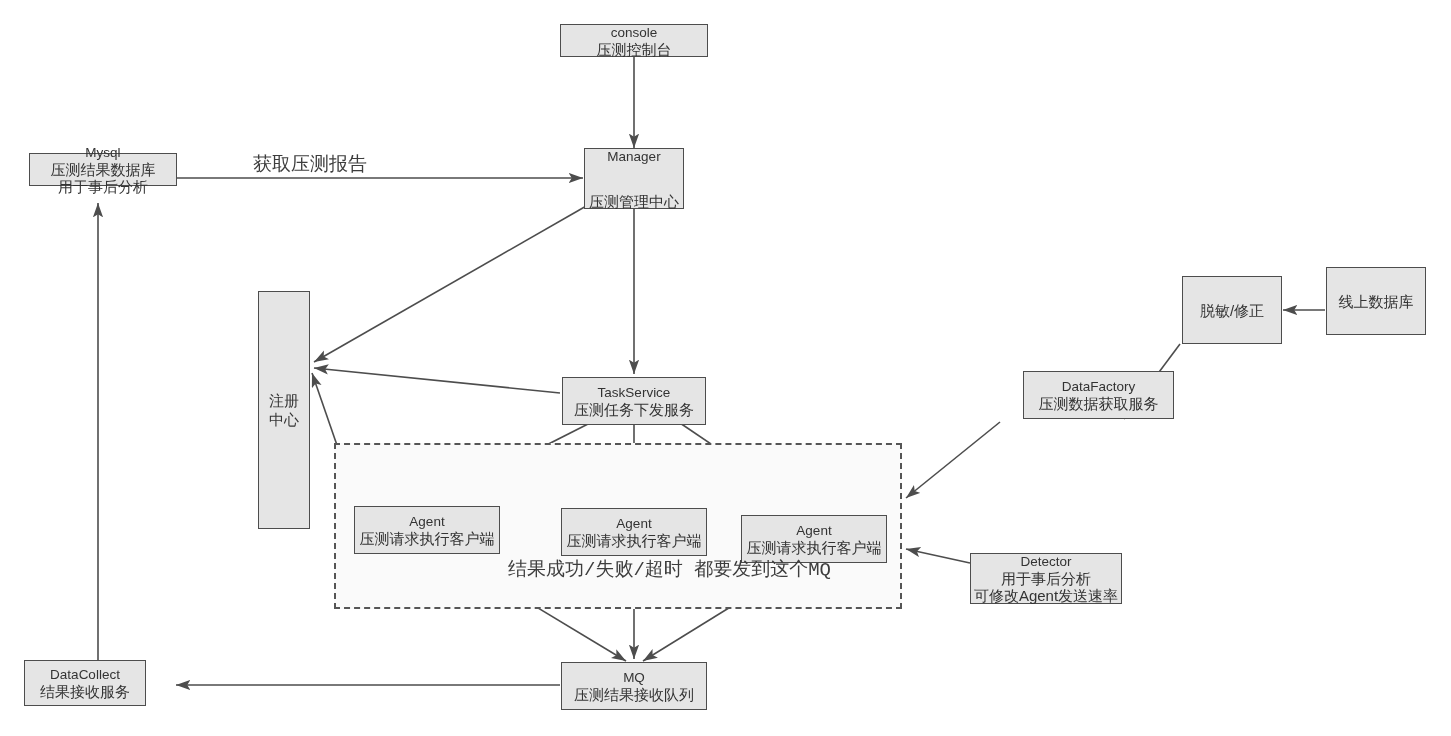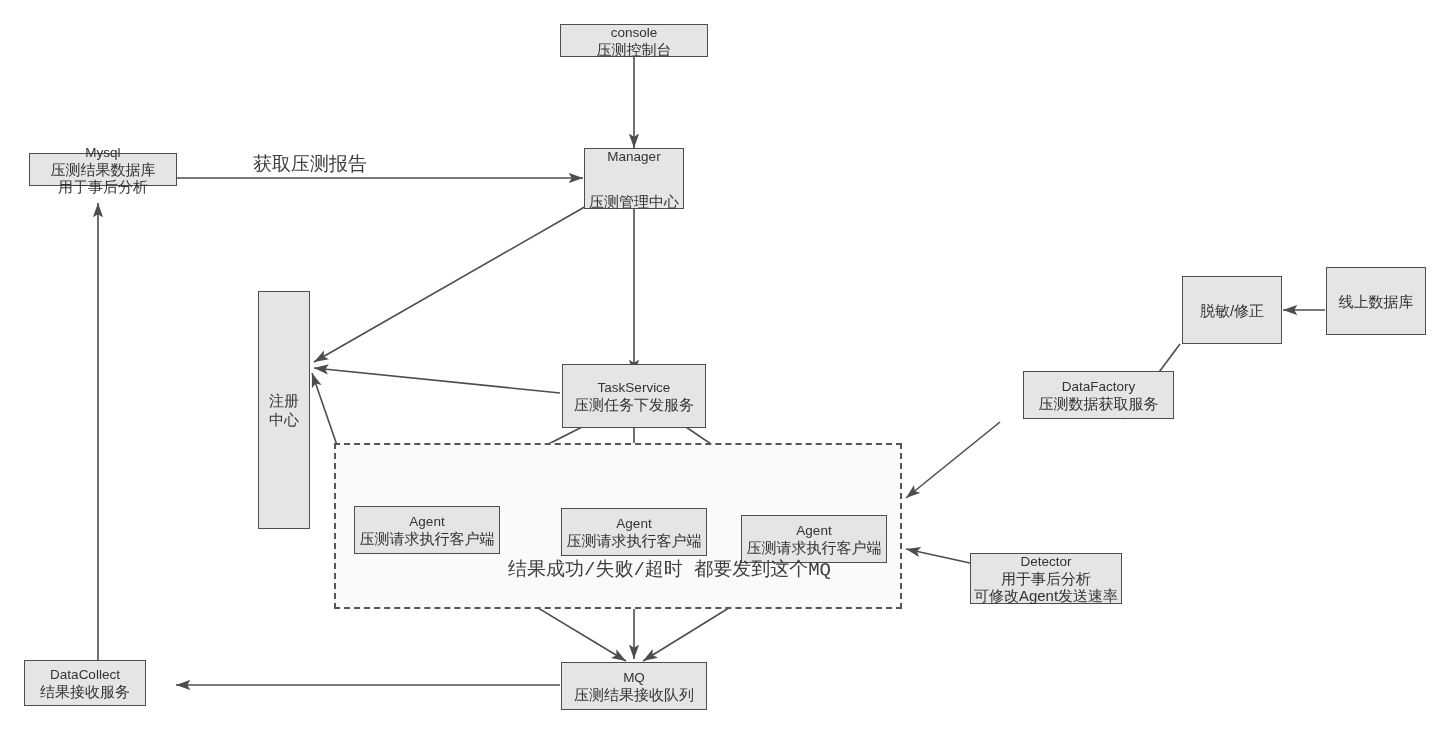--- a/index.html
+++ b/index.html
@@ -133,21 +133,21 @@
   <div class="node" style="left:584px; top:148px; width:100px; height:61px;gap:28px;">
     <span class="ln ln-en">Manager</span>
     <span class="ln ln-cn">压测管理中心</span>
   </div>
 
   <div class="node vertical" style="left:258px; top:243px; width:52px; height:238px;">
     <span class="ln ln-cn">注册</span>
     <span class="ln ln-cn">中心</span>
   </div>
 
-  <div class="node" style="left:562px; top:364px; width:144px; height:64px;">
+  <div class="node" style="left:562px; top:377px; width:144px; height:48px;">
     <span class="ln ln-en">TaskService</span>
     <span class="ln ln-cn">压测任务下发服务</span>
   </div>
 
   <div class="node" style="left:354px; top:506px; width:146px; height:48px;">
     <span class="ln ln-en">Agent</span>
     <span class="ln ln-cn">压测请求执行客户端</span>
   </div>
 
   <div class="node" style="left:561px; top:508px; width:146px; height:48px;">

